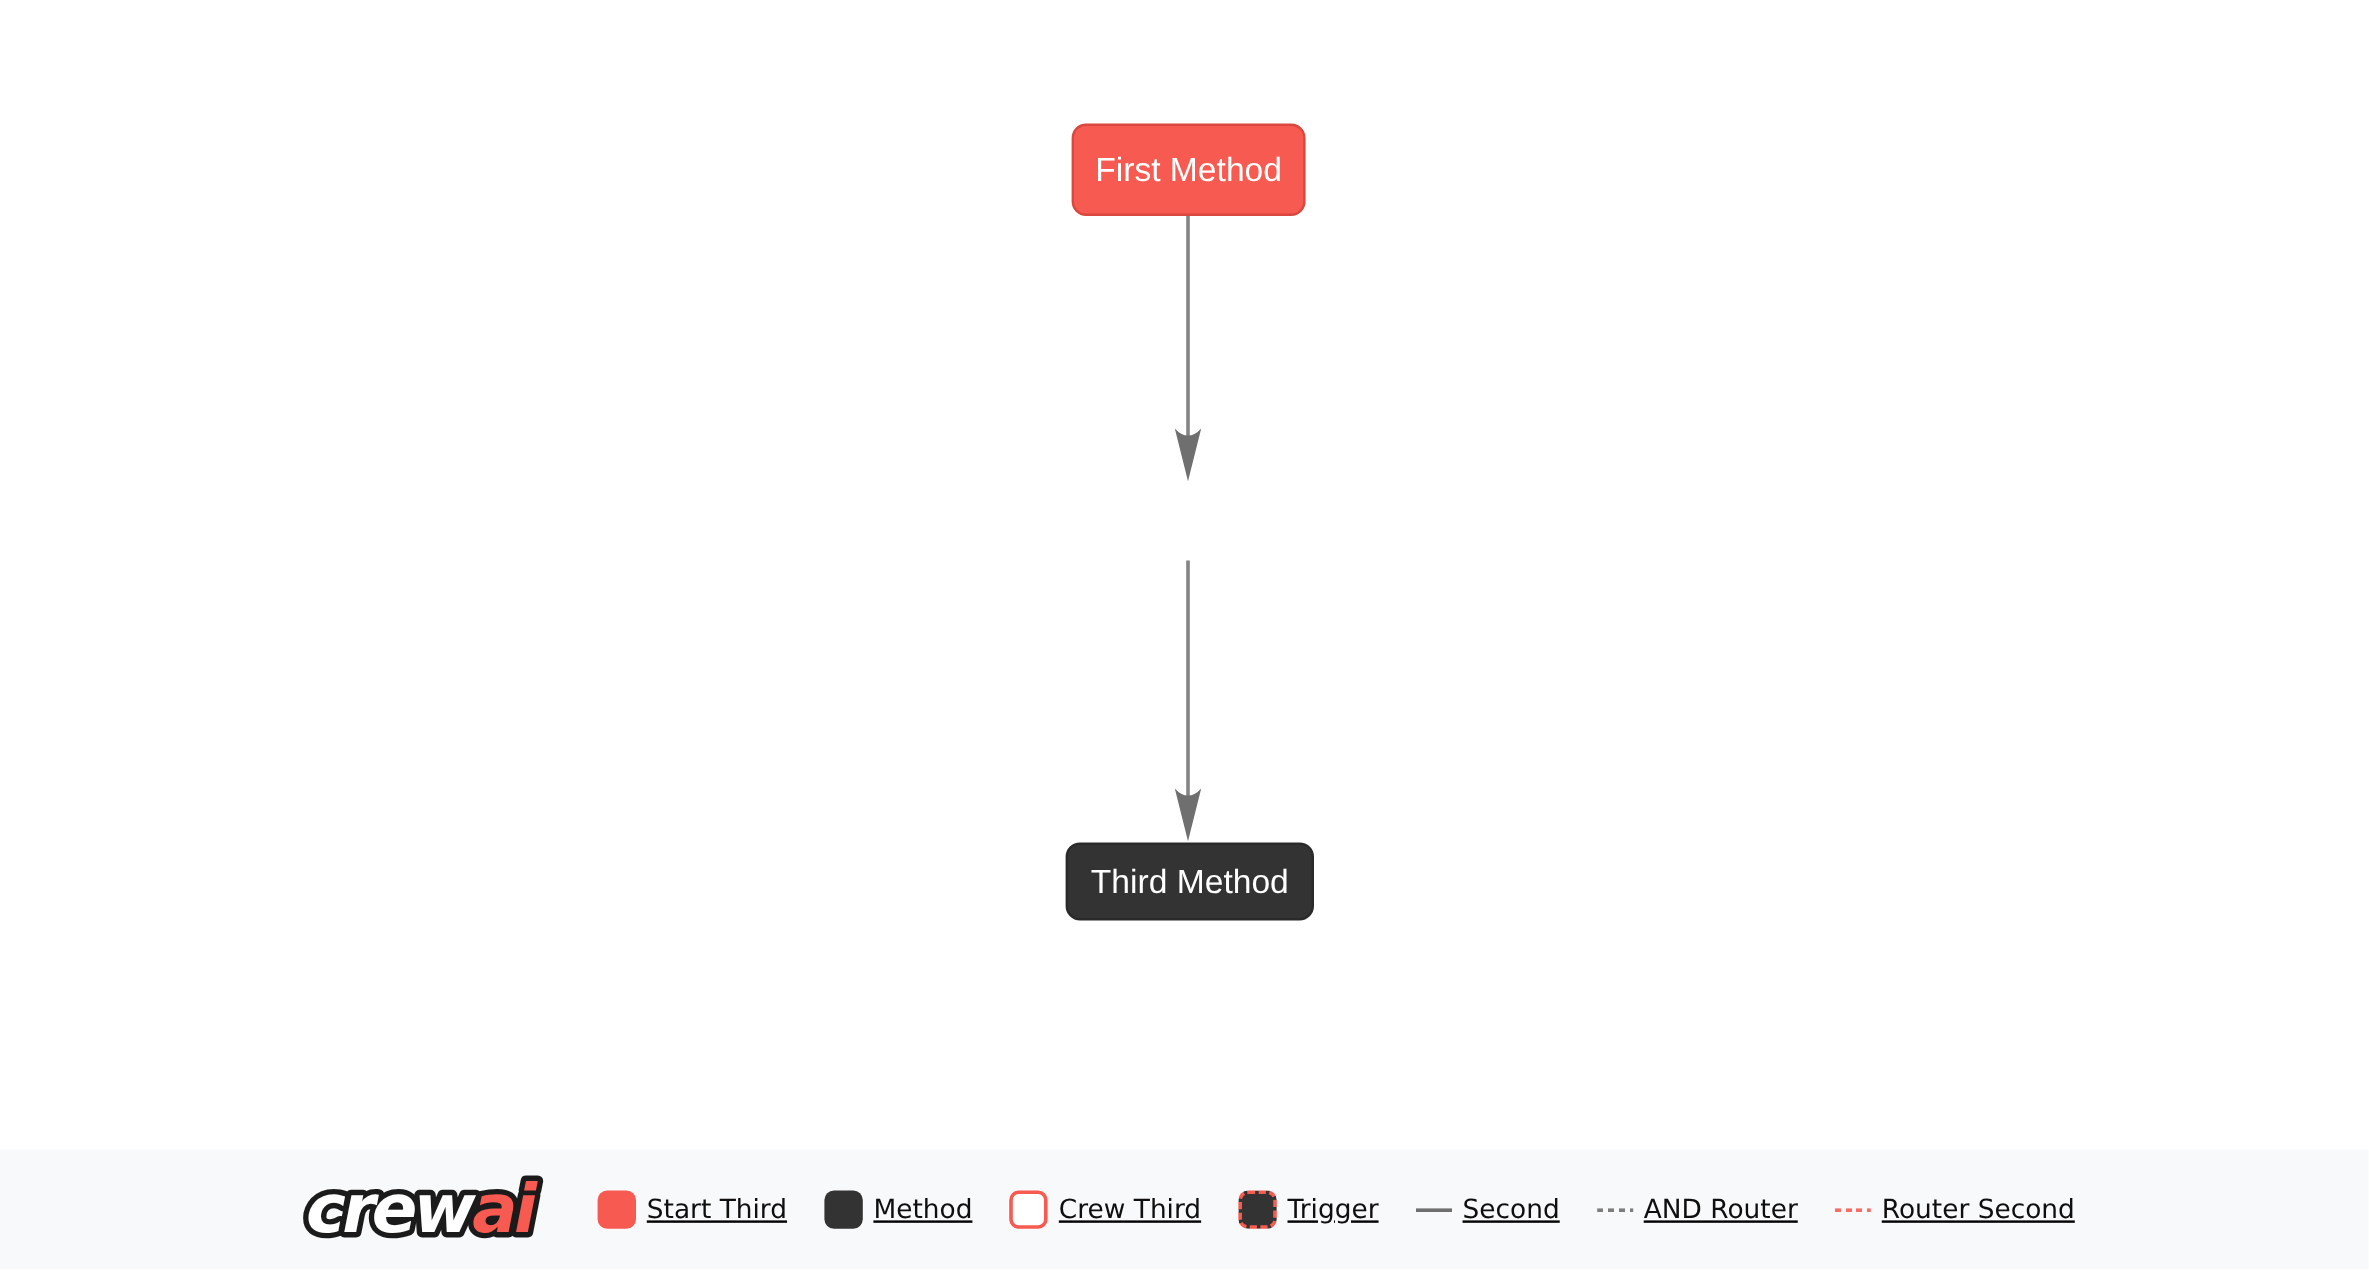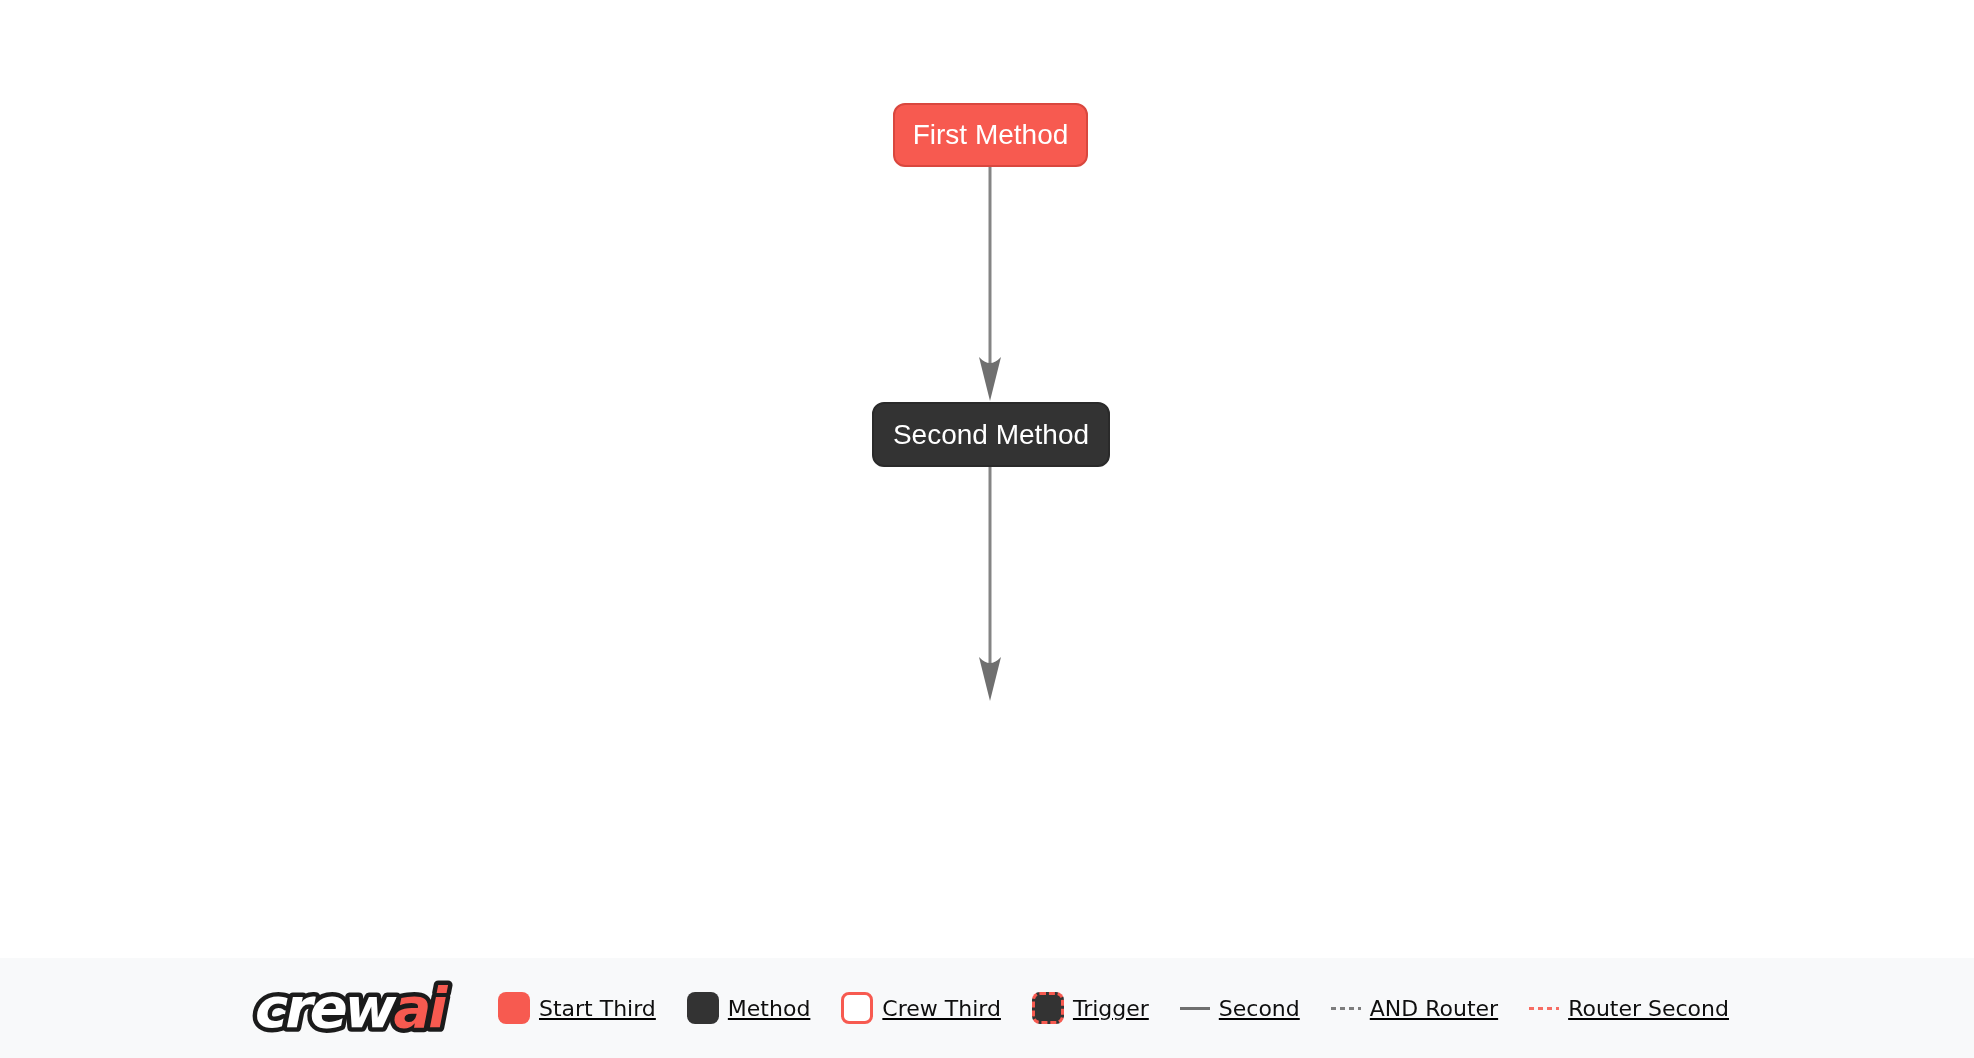--- a/index.html
+++ b/index.html
@@ -45,21 +45,21 @@
     user-select: none;
   }
   .node-start {
     background: #F75A50;
     border: 2px solid #D9473E;
   }
   .node-method {
     background: #333333;
     border: 2px solid #2A2A2A;
   }
-  #node-first  { left: 893px; top: 103px; width: 195px; height: 64px; }
+  #node-first  { left: 893px; top: 103px; width: 195px; height: 77px; }
   #node-second { left: 872px; top: 402px; width: 238px; height: 65px; }
   #node-third  { left: 888px; top: 702px; width: 207px; height: 65px; }
 
   
   .legend-bar {
     position: absolute;
     left: 0; top: 958px;
     width: 1974px;
     height: 100px;
     background: #F8F9FA;
@@ -131,24 +131,24 @@
       <g>
         <line x1="990" y1="467" x2="990" y2="682" stroke="#848484" stroke-width="3"></line>
         <path d="M 990 701 L 979 657 Q 990 669 1001 657 Z" fill="#6f6f6f"></path>
       </g>
     </svg>
 
     <div id="node-first" class="flow-node node-start">
       <span>First Method</span>
     </div>
 
-    <div id="node-second" class="flow-node node-method">
-      <span>Second Method</span>
+
+    <div id="node-third" class="flow-node node-method">
+      <span>Third Method</span>
     </div>
-
 
   </div>
 
   <div class="legend-bar">
 
     <svg class="logo-svg" width="222" height="76" viewBox="0 0 222 76" xmlns="http://www.w3.org/2000/svg">
       <text x="10" y="57" class="logo-text">
         <tspan class="logo-crew">crew</tspan><tspan class="logo-ai">ai</tspan>
       </text>
     </svg>

